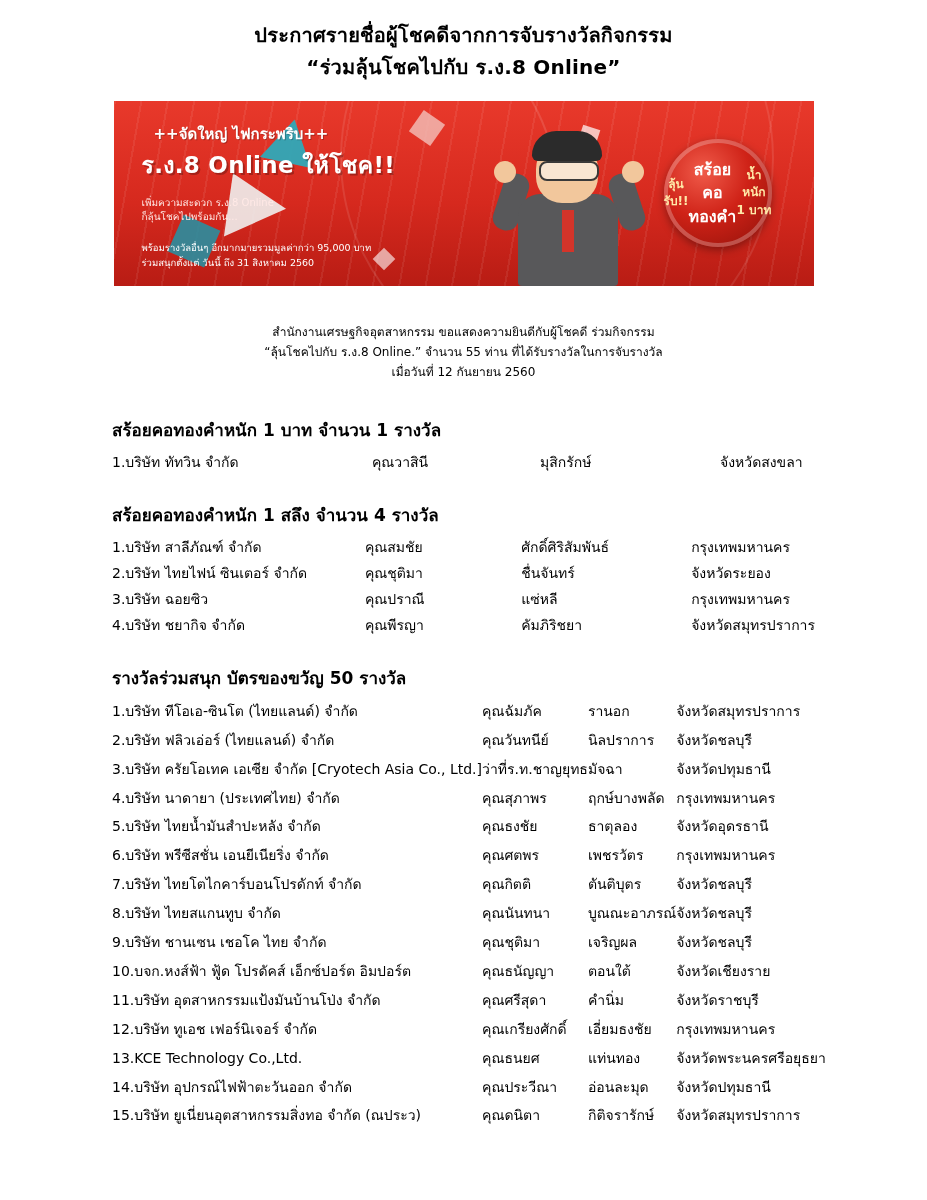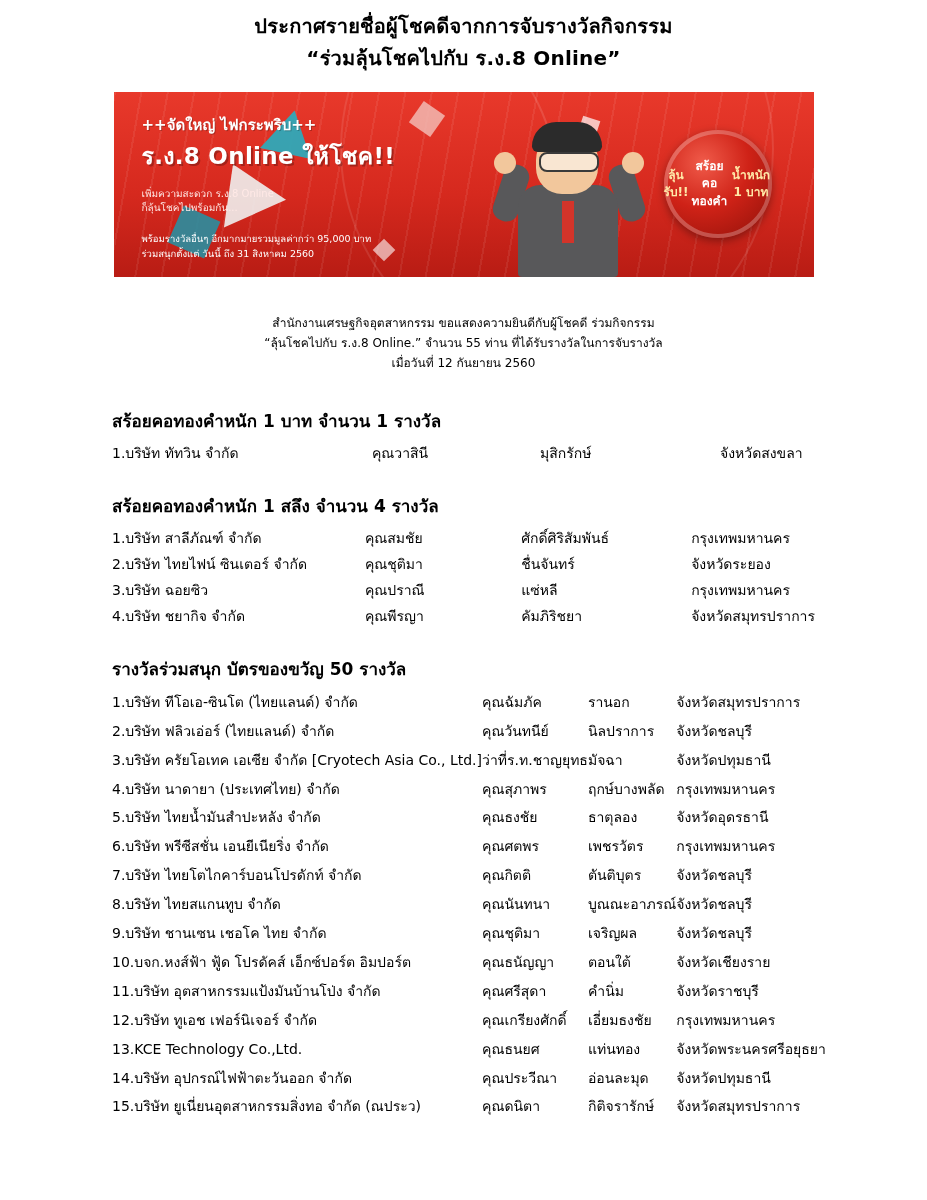--- a/index.html
+++ b/index.html
@@ -11,21 +11,21 @@
     width: 927px;
     min-height: 1200px;
     font-family: "DejaVu Sans", "Liberation Sans", sans-serif;
     color: #000000;
     -webkit-font-smoothing: antialiased;
   }
   .page {
     width: 927px;
     min-height: 1200px;
     box-sizing: border-box;
-    padding: 6px 112px 10px 112px;
+    padding: 15px 112px 10px 112px;
     position: relative;
   }
   .title-block {
     text-align: center;
     margin-top: 4px;
   }
   .title-line {
     font-size: 20px;
     font-weight: bold;
     line-height: 1.6;
@@ -88,20 +88,21 @@
     width: 330px;
     color: #ffffff;
     text-align: left;
   }
   .bl-1 {
     font-size: 15px;
     font-weight: bold;
     color: #ffffff;
     text-shadow: 1px 1px 0 rgba(0,0,0,0.25);
     line-height: 1.2;
+    margin-left: 12px;
   }
   .bl-2 {
     font-size: 23px;
     font-weight: bold;
     color: #ffffff;
     margin-top: 4px;
     letter-spacing: 0.3px;
     text-shadow: 2px 2px 0 rgba(0,0,0,0.25);
   }
   .bl-3 {
@@ -133,21 +134,21 @@
     display: flex;
     flex-direction: row;
     align-items: center;
     justify-content: center;
     text-align: center;
     font-size: 10px;
     font-weight: bold;
     line-height: 1.45;
   }
   .seal .s1 { color: #ffe9a8; font-size: 12px; }
-  .seal .s2 { color: #ffffff; font-size: 12px; font-family: Liberation Serif, serif; }
+  .seal .s2 { color: #ffffff; font-size: 16px; font-family: Liberation Serif, serif; }
   .seal .s3 { color: #ffe9a8; font-size: 12px; }
   .mascot {
     position: absolute;
     right: 170px;
     bottom: 0;
     width: 150px;
     height: 165px;
   }
   .m-head {
     position: absolute;

